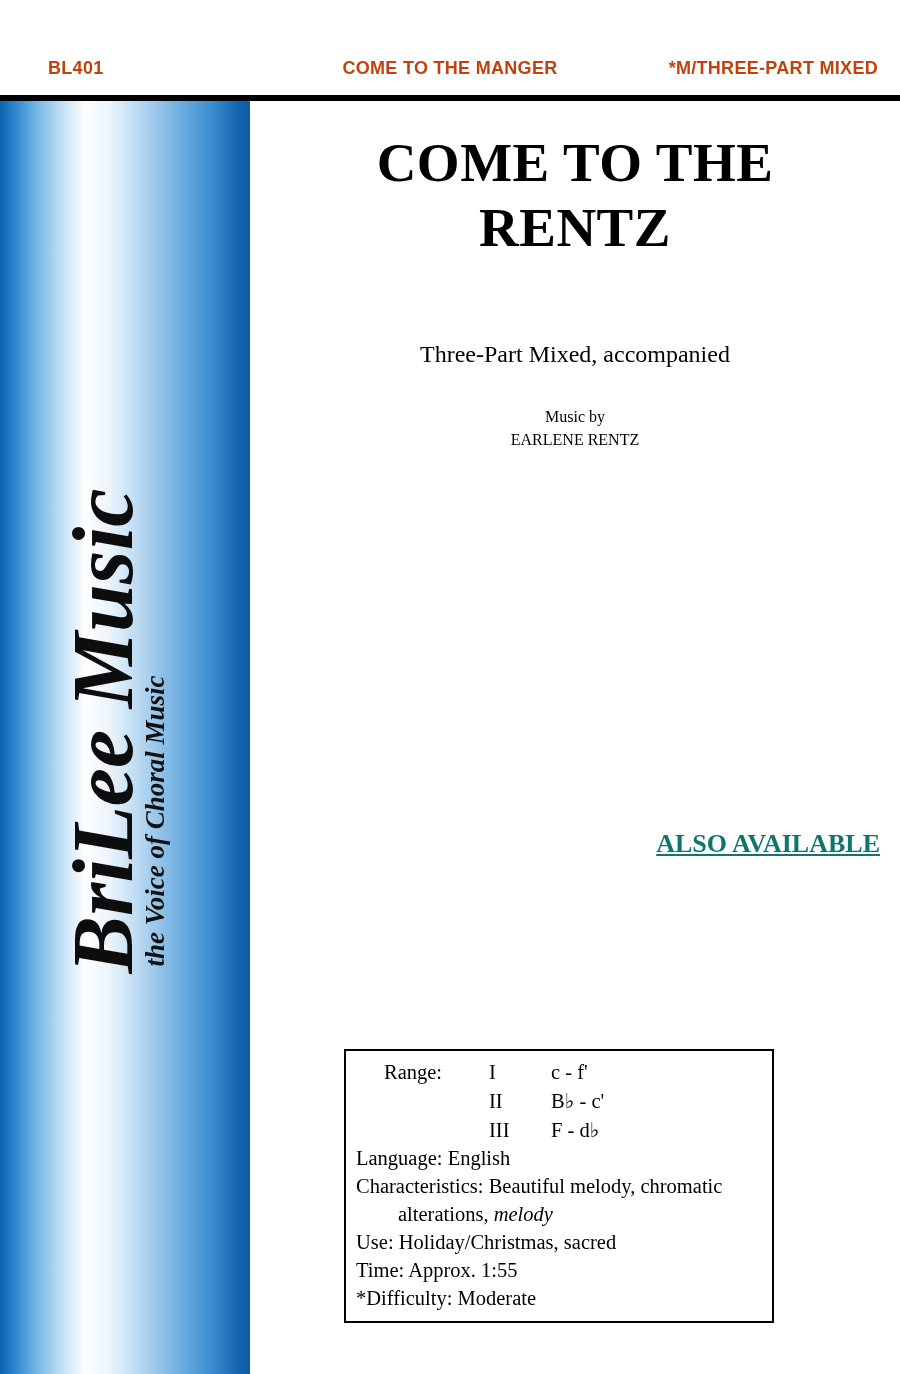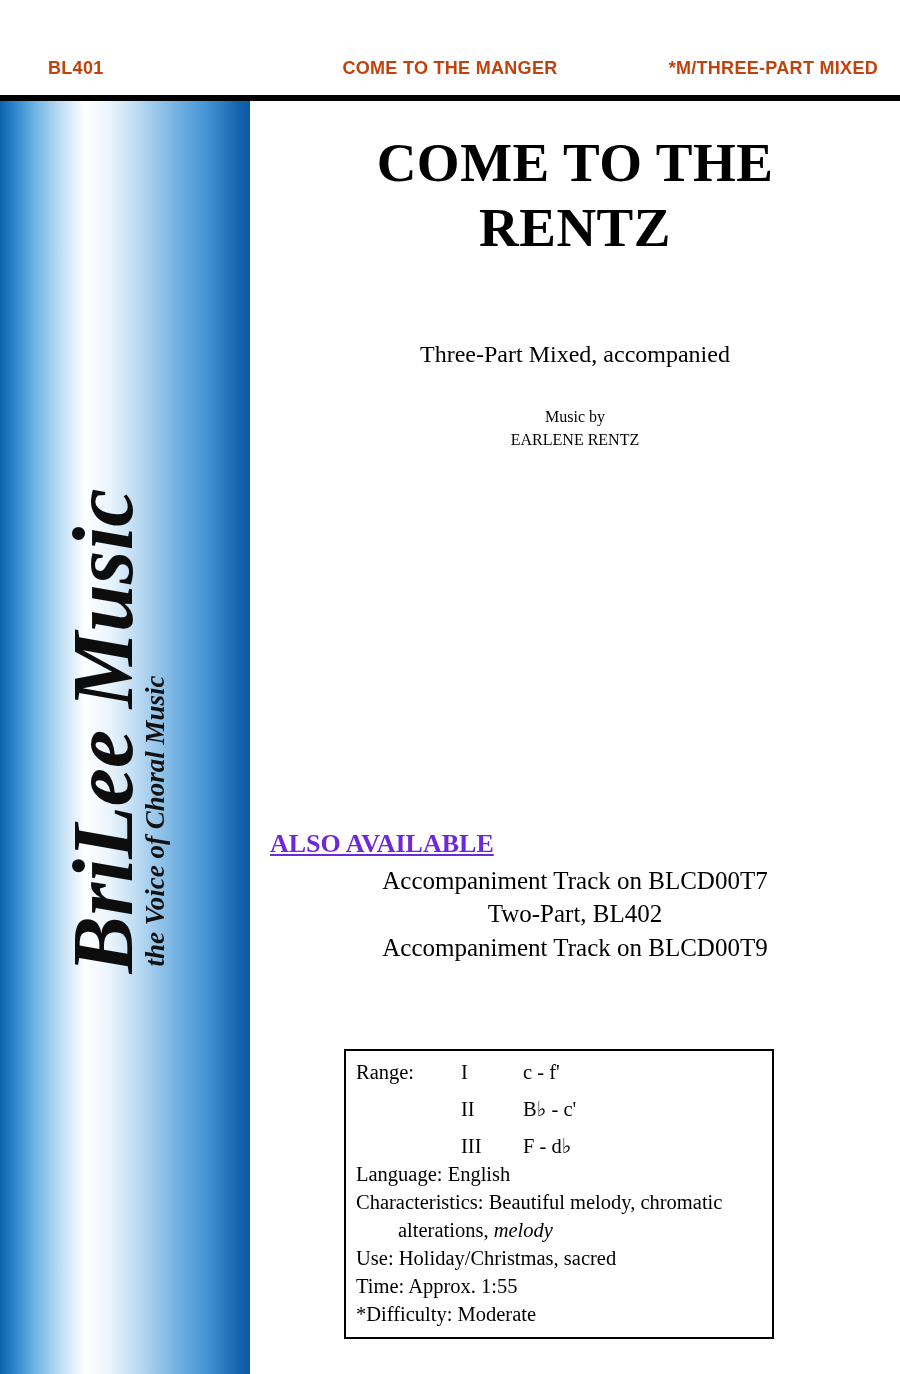--- a/index.html
+++ b/index.html
@@ -165,25 +165,25 @@
     text-align: center;
     font-size: 16px;
     line-height: 1.42;
     color: #000000;
   }
   .also-head {
     position: absolute;
     top: 728px;
     left: 20px;
     width: 610px;
-    text-align: left;
+    text-align: right;
     font-weight: bold;
     font-size: 26px;
     text-decoration: underline;
-    color: #6d28d9;
+    color: #0f766e;
   }
   .also-list {
     position: absolute;
     top: 763px;
     left: 10px;
     width: 630px;
     text-align: center;
     font-size: 25px;
     line-height: 1.33;
     color: #000000;
@@ -198,21 +198,22 @@
     border: 2px solid #000000;
     box-sizing: border-box;
     padding: 8px 10px 10px 10px;
     font-size: 20.5px;
     line-height: 1.27;
     color: #000000;
   }
   .range-grid {
     display: grid;
     grid-template-columns: 105px 62px auto;
-    row-gap: 11px;
+    row-gap: 3px;
+    margin-left: 28px;
   }
   .range-grid .lbl { white-space: nowrap; }
   .range-grid .num { text-align: left; }
   .range-grid .val { text-align: left; }
   .info-line { margin-top: 2px; }
   .info-indent { padding-left: 42px; }
   .ital { font-style: italic; }
 </style>
 </head>
 <body>
@@ -245,25 +246,20 @@
   </div>
 
   <div class="voicing">Three-Part Mixed, accompanied</div>
 
   <div class="credits">
     <div>Music by</div>
     <div>EARLENE RENTZ</div>
   </div>
 
   <div class="also-head">ALSO AVAILABLE</div>
-  <div class="also-list">
-    <div>Accompaniment Track on BLCD00T7</div>
-    <div>Two-Part, BL402</div>
-    <div>Accompaniment Track on BLCD00T9</div>
-  </div>
 
   <div class="infobox">
     <div class="range-grid">
       <div class="lbl">Range:</div>
       <div class="num">I</div>
       <div class="val">c - f'</div>
 
       <div class="lbl"></div>
       <div class="num">II</div>
       <div class="val">B♭ - c'</div>

